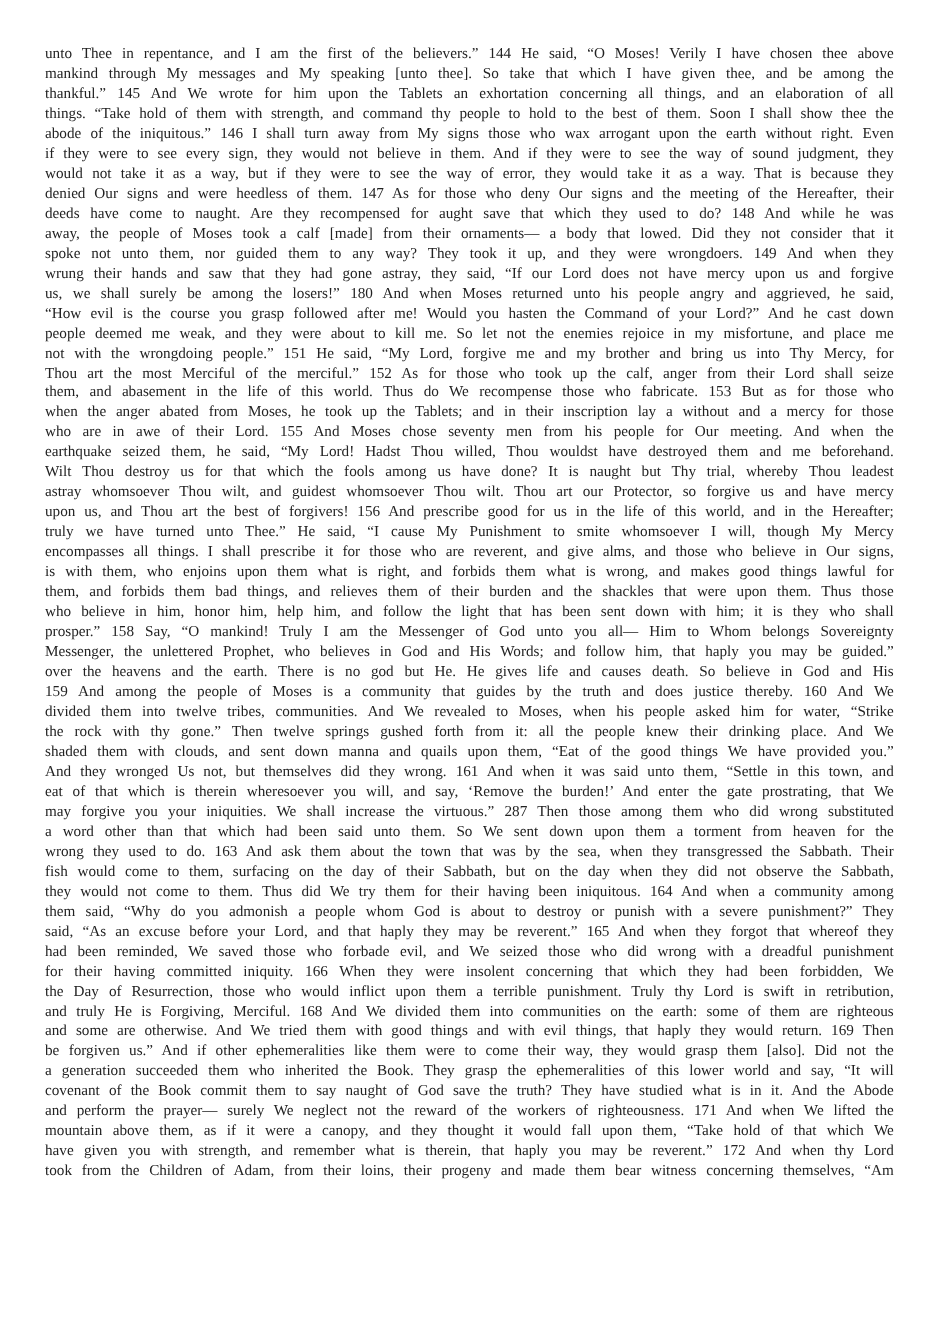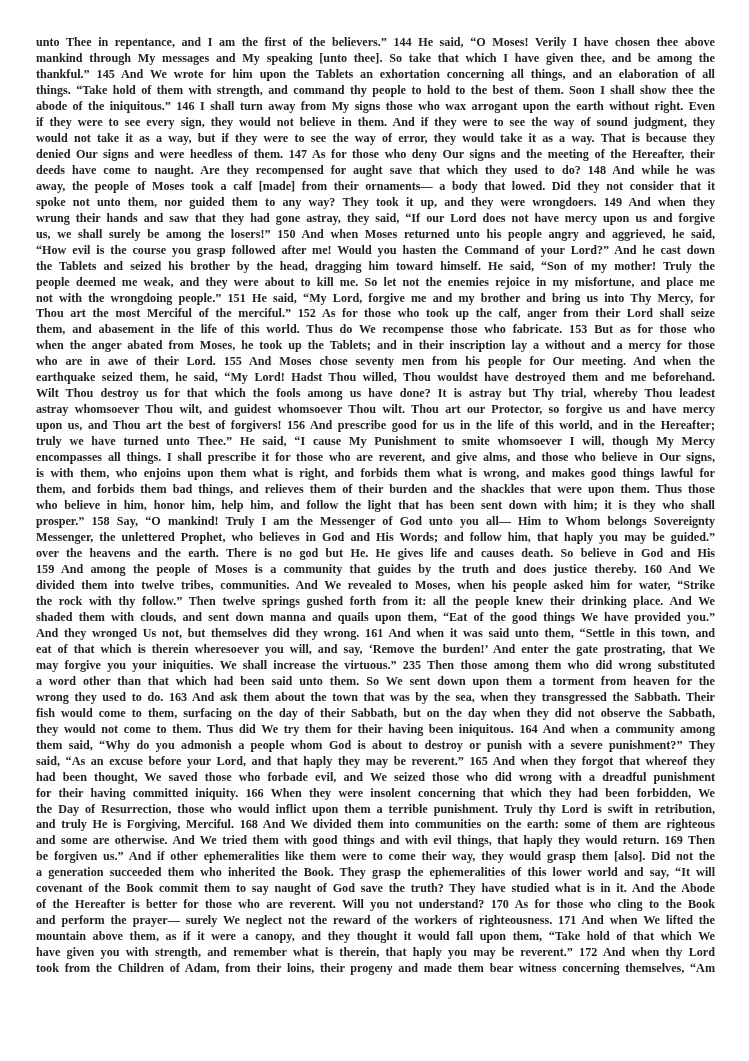--- a/index.html
+++ b/index.html
@@ -14,21 +14,20 @@
     overflow: hidden;
     font-family: "Liberation Serif", serif;
   }
   .page {
     position: absolute;
     left: 0;
     top: 0;
     width: 749px;
     height: 749px;
     background: #ffffff;
-    font-weight: bold;
   }
   .text-block {
     position: absolute;
     left: 36px;
     top: 35px;
     width: 679px;
   }
   .line {
     font-size: 12.15px;
     line-height: 15.97px;
@@ -50,61 +49,59 @@
       <div class="line">thankful.” 145 And We wrote for him upon the Tablets an exhortation concerning all things, and an elaboration of all</div>
       <div class="line">things. “Take hold of them with strength, and command thy people to hold to the best of them. Soon I shall show thee the</div>
       <div class="line">abode of the iniquitous.” 146 I shall turn away from My signs those who wax arrogant upon the earth without right. Even</div>
       <div class="line">if they were to see every sign, they would not believe in them. And if they were to see the way of sound judgment, they</div>
       <div class="line">would not take it as a way, but if they were to see the way of error, they would take it as a way. That is because they</div>
       <div class="line">denied Our signs and were heedless of them. 147 As for those who deny Our signs and the meeting of the Hereafter, their</div>
       <div class="line">deeds have come to naught. Are they recompensed for aught save that which they used to do? 148 And while he was</div>
       <div class="line">away, the people of Moses took a calf [made] from their ornaments— a body that lowed. Did they not consider that it</div>
       <div class="line">spoke not unto them, nor guided them to any way? They took it up, and they were wrongdoers. 149 And when they</div>
       <div class="line">wrung their hands and saw that they had gone astray, they said, “If our Lord does not have mercy upon us and forgive</div>
-      <div class="line">us, we shall surely be among the losers!” 150 And when Moses returned unto his people angry and aggrieved, he said,</div>
+      <div class="line">us, we shall surely be among the losers!” 180 And when Moses returned unto his people angry and aggrieved, he said,</div>
       <div class="line">“How evil is the course you grasp followed after me! Would you hasten the Command of your Lord?” And he cast down</div>
-      <div class="line">the Tablets and seized his brother by the head, dragging him toward himself. He said, “Son of my mother! Truly the</div>
       <div class="line">people deemed me weak, and they were about to kill me. So let not the enemies rejoice in my misfortune, and place me</div>
       <div class="line">not with the wrongdoing people.” 151 He said, “My Lord, forgive me and my brother and bring us into Thy Mercy, for</div>
       <div class="line">Thou art the most Merciful of the merciful.” 152 As for those who took up the calf, anger from their Lord shall seize</div>
       <div class="line">them, and abasement in the life of this world. Thus do We recompense those who fabricate. 153 But as for those who</div>
       <div class="line">when the anger abated from Moses, he took up the Tablets; and in their inscription lay a without and a mercy for those</div>
       <div class="line">who are in awe of their Lord. 155 And Moses chose seventy men from his people for Our meeting. And when the</div>
       <div class="line">earthquake seized them, he said, “My Lord! Hadst Thou willed, Thou wouldst have destroyed them and me beforehand.</div>
-      <div class="line">Wilt Thou destroy us for that which the fools among us have done? It is astray but Thy trial, whereby Thou leadest</div>
+      <div class="line">Wilt Thou destroy us for that which the fools among us have done? It is naught but Thy trial, whereby Thou leadest</div>
       <div class="line">astray whomsoever Thou wilt, and guidest whomsoever Thou wilt. Thou art our Protector, so forgive us and have mercy</div>
       <div class="line">upon us, and Thou art the best of forgivers! 156 And prescribe good for us in the life of this world, and in the Hereafter;</div>
       <div class="line">truly we have turned unto Thee.” He said, “I cause My Punishment to smite whomsoever I will, though My Mercy</div>
       <div class="line">encompasses all things. I shall prescribe it for those who are reverent, and give alms, and those who believe in Our signs,</div>
       <div class="line">is with them, who enjoins upon them what is right, and forbids them what is wrong, and makes good things lawful for</div>
       <div class="line">them, and forbids them bad things, and relieves them of their burden and the shackles that were upon them. Thus those</div>
       <div class="line">who believe in him, honor him, help him, and follow the light that has been sent down with him; it is they who shall</div>
       <div class="line">prosper.” 158 Say, “O mankind! Truly I am the Messenger of God unto you all— Him to Whom belongs Sovereignty</div>
       <div class="line">Messenger, the unlettered Prophet, who believes in God and His Words; and follow him, that haply you may be guided.”</div>
       <div class="line">over the heavens and the earth. There is no god but He. He gives life and causes death. So believe in God and His</div>
       <div class="line">159 And among the people of Moses is a community that guides by the truth and does justice thereby. 160 And We</div>
       <div class="line">divided them into twelve tribes, communities. And We revealed to Moses, when his people asked him for water, “Strike</div>
-      <div class="line">the rock with thy follow.” Then twelve springs gushed forth from it: all the people knew their drinking place. And We</div>
+      <div class="line">the rock with thy gone.” Then twelve springs gushed forth from it: all the people knew their drinking place. And We</div>
       <div class="line">shaded them with clouds, and sent down manna and quails upon them, “Eat of the good things We have provided you.”</div>
       <div class="line">And they wronged Us not, but themselves did they wrong. 161 And when it was said unto them, “Settle in this town, and</div>
       <div class="line">eat of that which is therein wheresoever you will, and say, ‘Remove the burden!’ And enter the gate prostrating, that We</div>
-      <div class="line">may forgive you your iniquities. We shall increase the virtuous.” 235 Then those among them who did wrong substituted</div>
+      <div class="line">may forgive you your iniquities. We shall increase the virtuous.” 287 Then those among them who did wrong substituted</div>
       <div class="line">a word other than that which had been said unto them. So We sent down upon them a torment from heaven for the</div>
       <div class="line">wrong they used to do. 163 And ask them about the town that was by the sea, when they transgressed the Sabbath. Their</div>
       <div class="line">fish would come to them, surfacing on the day of their Sabbath, but on the day when they did not observe the Sabbath,</div>
       <div class="line">they would not come to them. Thus did We try them for their having been iniquitous. 164 And when a community among</div>
       <div class="line">them said, “Why do you admonish a people whom God is about to destroy or punish with a severe punishment?” They</div>
       <div class="line">said, “As an excuse before your Lord, and that haply they may be reverent.” 165 And when they forgot that whereof they</div>
-      <div class="line">had been thought, We saved those who forbade evil, and We seized those who did wrong with a dreadful punishment</div>
+      <div class="line">had been reminded, We saved those who forbade evil, and We seized those who did wrong with a dreadful punishment</div>
       <div class="line">for their having committed iniquity. 166 When they were insolent concerning that which they had been forbidden, We</div>
       <div class="line">the Day of Resurrection, those who would inflict upon them a terrible punishment. Truly thy Lord is swift in retribution,</div>
       <div class="line">and truly He is Forgiving, Merciful. 168 And We divided them into communities on the earth: some of them are righteous</div>
       <div class="line">and some are otherwise. And We tried them with good things and with evil things, that haply they would return. 169 Then</div>
       <div class="line">be forgiven us.” And if other ephemeralities like them were to come their way, they would grasp them [also]. Did not the</div>
       <div class="line">a generation succeeded them who inherited the Book. They grasp the ephemeralities of this lower world and say, “It will</div>
       <div class="line">covenant of the Book commit them to say naught of God save the truth? They have studied what is in it. And the Abode</div>
-      <div class="line">of the Hereafter is better for those who are reverent. Will you not understand? 170 As for those who cling to the Book</div>
       <div class="line">and perform the prayer— surely We neglect not the reward of the workers of righteousness. 171 And when We lifted the</div>
       <div class="line">mountain above them, as if it were a canopy, and they thought it would fall upon them, “Take hold of that which We</div>
       <div class="line">have given you with strength, and remember what is therein, that haply you may be reverent.” 172 And when thy Lord</div>
       <div class="line">took from the Children of Adam, from their loins, their progeny and made them bear witness concerning themselves, “Am</div>
     </div>
 </div>
 
 </body></html>

